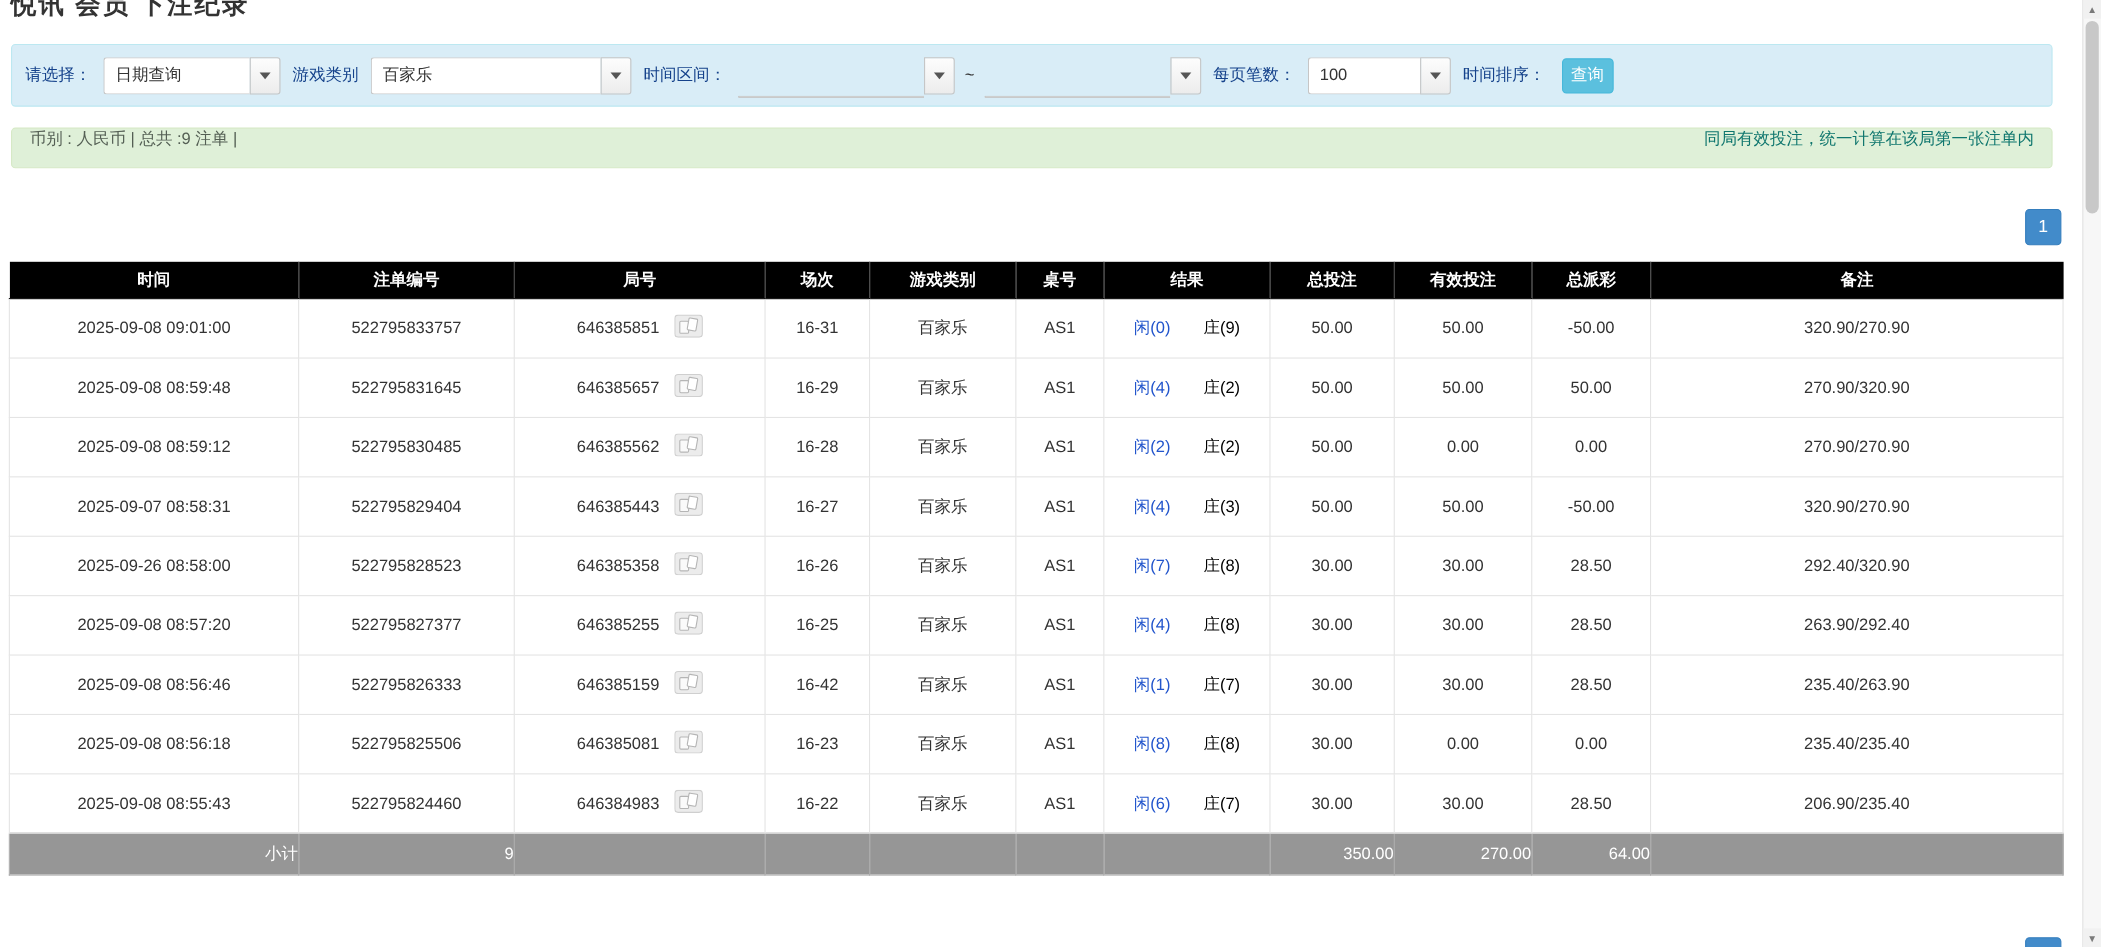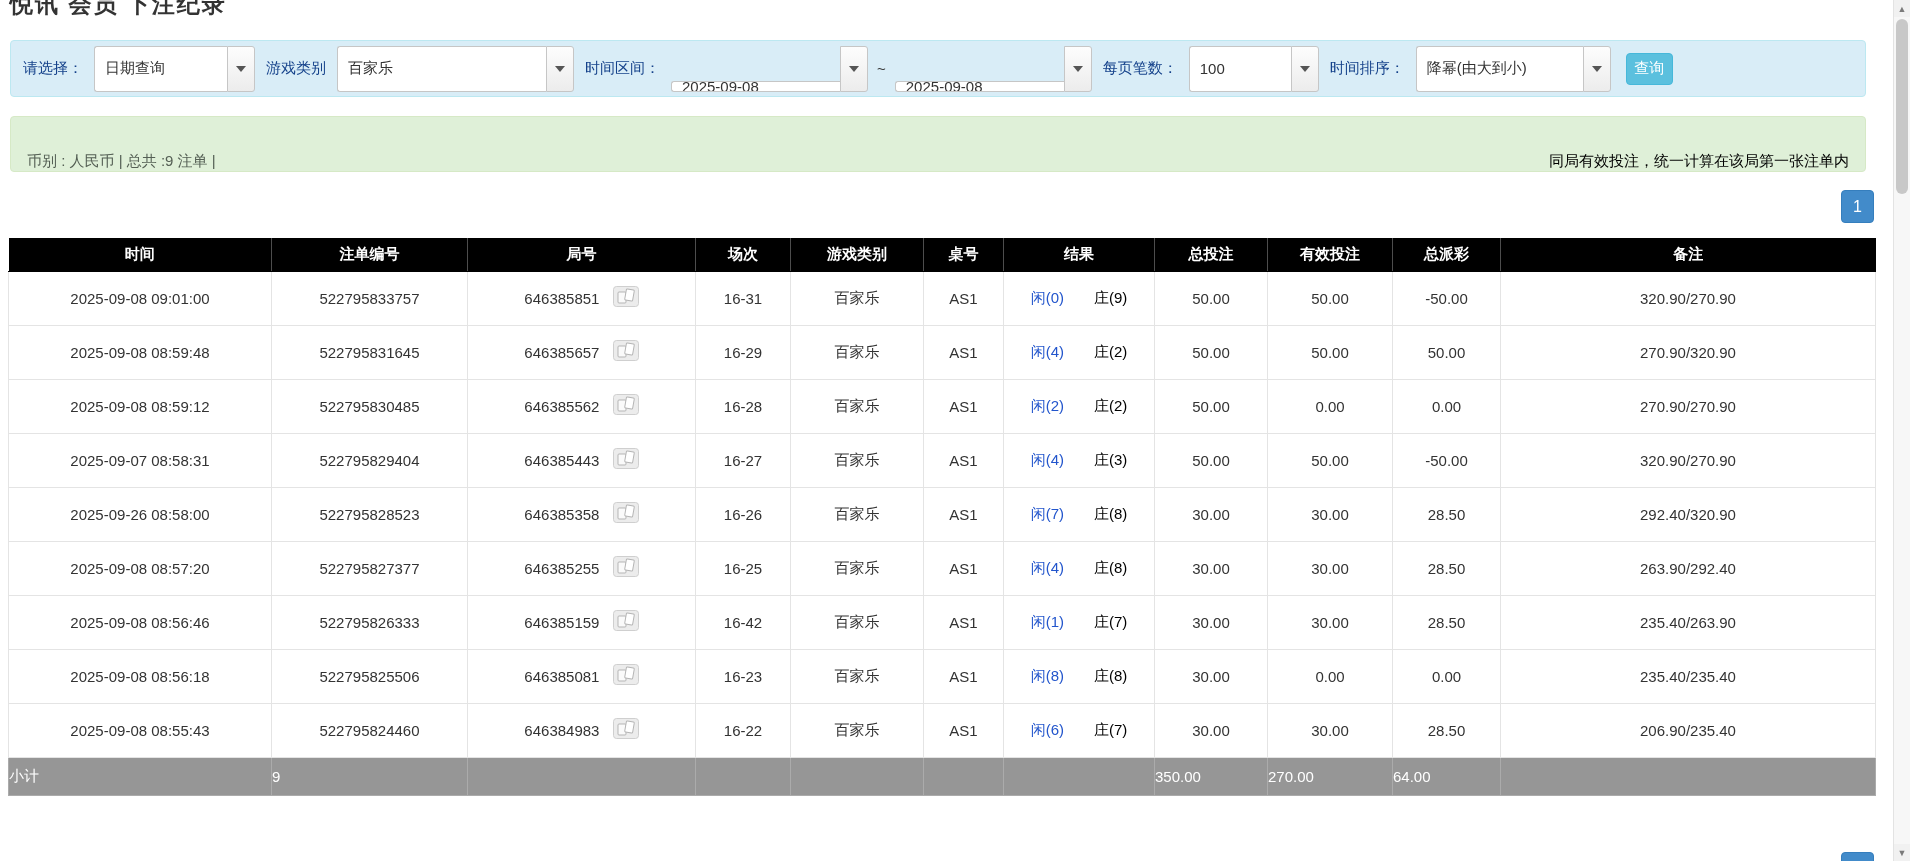--- a/index.html
+++ b/index.html
@@ -19,21 +19,21 @@
   }
 
   
   .filter-bar {
     position: absolute; top: 40px; left: 10px; width: 1856px; height: 57px;
     background: #d9edf7; border: 1px solid #bce8f1; border-radius: 4px;
     display: flex; align-items: center; padding: 0 12px; gap: 11px;
     white-space: nowrap;
   }
   .filter-label { color: #15428b; font-weight: normal; font-size: 15px; }
-  .combobox { display: flex; height: 46px; }
+  .combobox { display: flex; height: 34px; }
   .combobox input {
     border: 1px solid #c6c6c6; border-right: none; border-radius: 3px 0 0 3px;
     padding: 0 10px; font-size: 15px; color: #333; background: #fff; outline: none;
     font-family: inherit;
   }
   .caret-btn {
     width: 28px; border: 1px solid #c6c6c6; border-radius: 0 3px 3px 0;
     background: linear-gradient(#fdfdfd, #ececec);
     display: flex; align-items: center; justify-content: center; cursor: pointer;
   }
@@ -45,27 +45,27 @@
   .cb-sort input     { width: 167px; }
   .tilde { font-size: 15px; color: #333; margin: 0 -2px; }
   .search-btn {
     width: 47px; height: 32px; background: #5bc0de; border: 1px solid #46b8da;
     border-radius: 4px; color: #fff; font-size: 15px; cursor: pointer; margin-left: 4px;
     font-family: inherit;
   }
 
   
   .summary-bar {
-    position: absolute; top: 116px; left: 10px; width: 1856px; height: 56px;
+    position: absolute; top: 116px; left: 10px; width: 1856px; height: 37px;
     background: #dff0d8; border: 1px solid #d6e9c6; border-radius: 4px;
-    display: flex; align-items: flex-end; justify-content: space-between; padding: 0 16px;
+    display: flex; align-items: flex-start; justify-content: space-between; padding: 0 16px;
     font-size: 15px;
   }
   .summary-left  { color: #545f54; }
-  .summary-right { color: #000000; }
+  .summary-right { color: #0f766e; }
 
   
   .pager {
     position: absolute; left: 1841px; width: 33px; height: 33px;
     background: #428bca; border: 1px solid #357ebd; border-radius: 4px;
     color: #fff; font-size: 16px; display: flex; align-items: center; justify-content: center;
     cursor: pointer;
   }
   .pager-top    { top: 190px; }
   .pager-bottom { top: 852px; }
@@ -86,21 +86,21 @@
     color: #333; background: #fff; padding: 0 4px;
   }
   .bet-link { color: #337ab7; cursor: pointer; }
   .player { color: #2255cc; margin-right: 5px; }
   .banker { color: #000000; margin-left: 25px; }
   .neg { color: #e4393c; }
   .round-icon { display: inline-block; vertical-align: middle; margin-left: 9px; cursor: pointer; }
   .round-num { vertical-align: middle; }
 
   .records-table tfoot td {
-    height: 38px; color: #fff; text-align: left; font-size: 15px;
+    height: 38px; color: #fff; text-align: right; font-size: 15px;
     border: 1px solid #ababab;
   }
   .subtotal-row td { background: #969696; }
   .total-row td    { background: #8f8f8f; }
 
   
   .scrollbar {
     position: absolute; right: 0; top: 0; width: 17px; height: 861px;
     background: #f7f7f7; border-left: 1px solid #e3e3e3;
   }
@@ -155,26 +155,20 @@
 
   <span class="filter-label">每页笔数：</span>
   <span class="combobox cb-pagesize">
     <input type="text" value="100" style="">
     <span class="caret-btn">
         <span class="caret"></span>
       </span>
   </span>
 
   <span class="filter-label">时间排序：</span>
-  <span class="combobox cb-sort">
-    <input type="text" value="降幂(由大到小)" style="">
-    <span class="caret-btn">
-        <span class="caret"></span>
-      </span>
-  </span>
 
   <button class="search-btn">查询</button>
 </div>
 
 <div class="summary-bar">
   <span class="summary-left">币别 : 人民币 | 总共 :9 注单 |</span>
   <span class="summary-right">同局有效投注，统一计算在该局第一张注单内</span>
 </div>
 
 <div class="pager pager-top">1</div>

